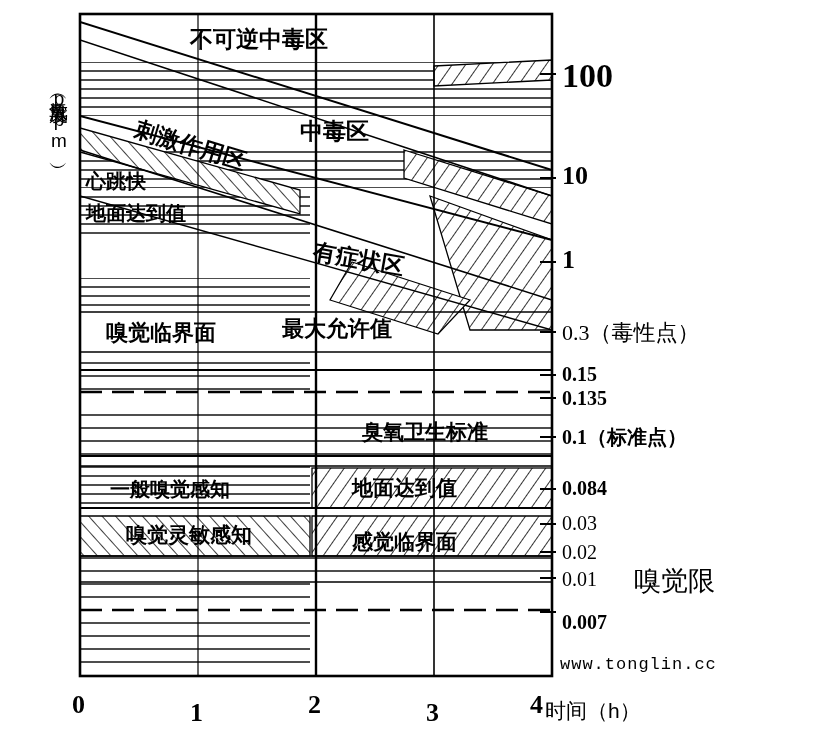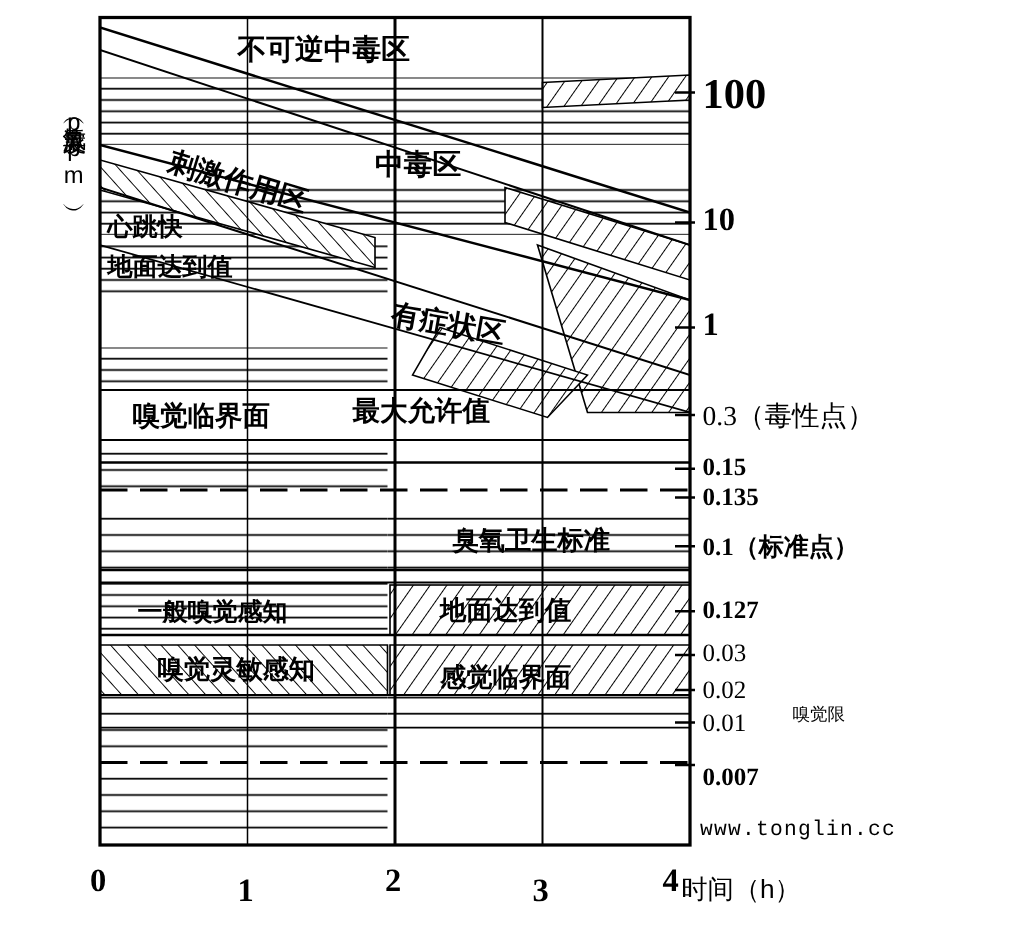--- a/index.html
+++ b/index.html
@@ -163,26 +163,26 @@
 
   <div class="xaxis-title">时间（h）</div>
 
   <div class="rlab b" style="top:57px;font-size:34px;">100</div>
   <div class="rlab b" style="top:161px;font-size:26px;text-align:right;">10</div>
   <div class="rlab b" style="top:245px;font-size:26px;">1</div>
   <div class="rlab" style="top:318px;font-size:22px;">0.3（毒性点）</div>
   <div class="rlab b" style="top:363px;font-size:20px;">0.15</div>
   <div class="rlab b" style="top:387px;font-size:20px;">0.135</div>
   <div class="rlab b" style="top:424px;font-size:20px;">0.1（标准点）</div>
-  <div class="rlab b" style="top:477px;font-size:20px;">0.127</div>
+  <div class="rlab b" style="top:477px;font-size:20px;">0.084</div>
   <div class="rlab" style="top:512px;font-size:20px;">0.03</div>
   <div class="rlab" style="top:541px;font-size:20px;">0.02</div>
   <div class="rlab" style="top:568px;font-size:20px;">0.01</div>
   <div class="rlab b" style="top:599px;font-size:20px;margin-top:12px;">0.007</div>
-  <div class="rlab" style="left:634px;top:563px;font-size:14px;font-family:'Liberation Sans',sans-serif;">嗅觉限</div>
+  <div class="rlab" style="left:634px;top:563px;font-size:27px;font-family:'Liberation Sans',sans-serif;">嗅觉限</div>
 
   <div class="zlab" style="left:190px;top:24px;font-size:23px;">不可逆中毒区</div>
 
   <div class="zlab" style="left:300px;top:116px;font-size:23px;">中毒区</div>
 
   <div class="zlab" style="left:140px;top:114px;font-size:23px;transform:rotate(17deg);transform-origin:left top;">刺激作用区</div>
 
   <div class="zlab" style="left:86px;top:168px;font-size:20px;">心跳快</div>
 
   <div class="zlab" style="left:86px;top:200px;font-size:20px;">地面达到值</div>

